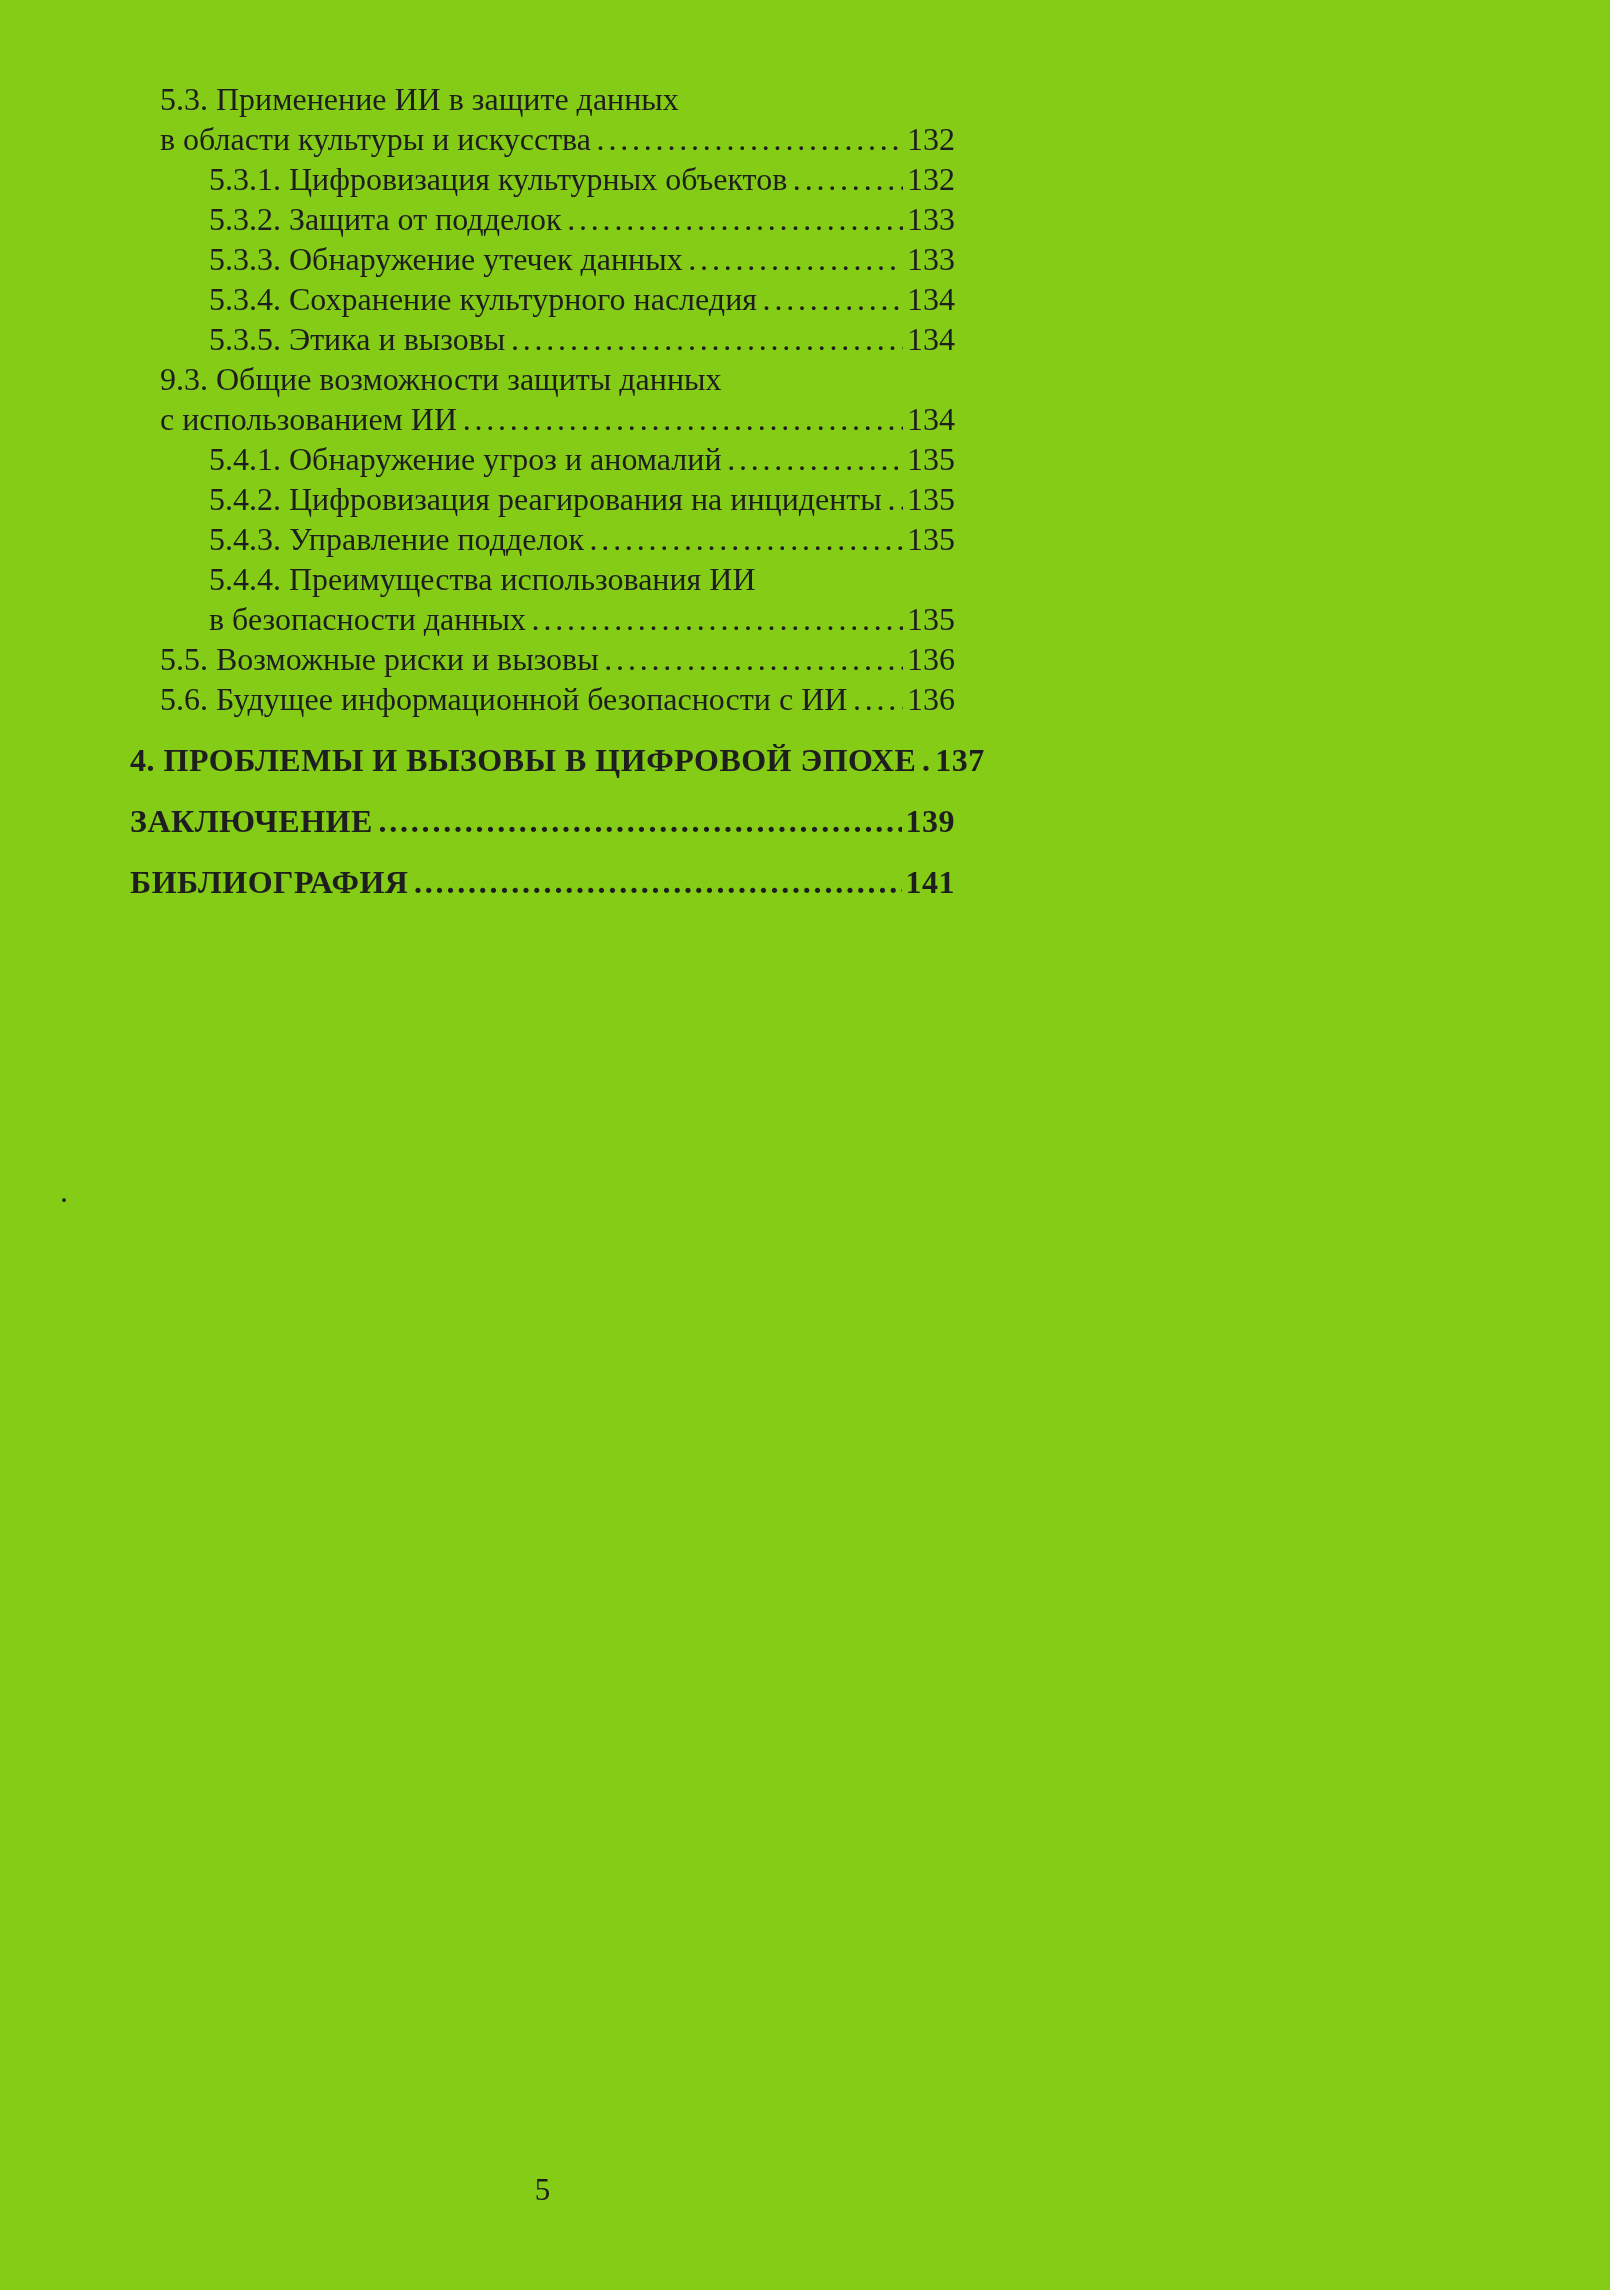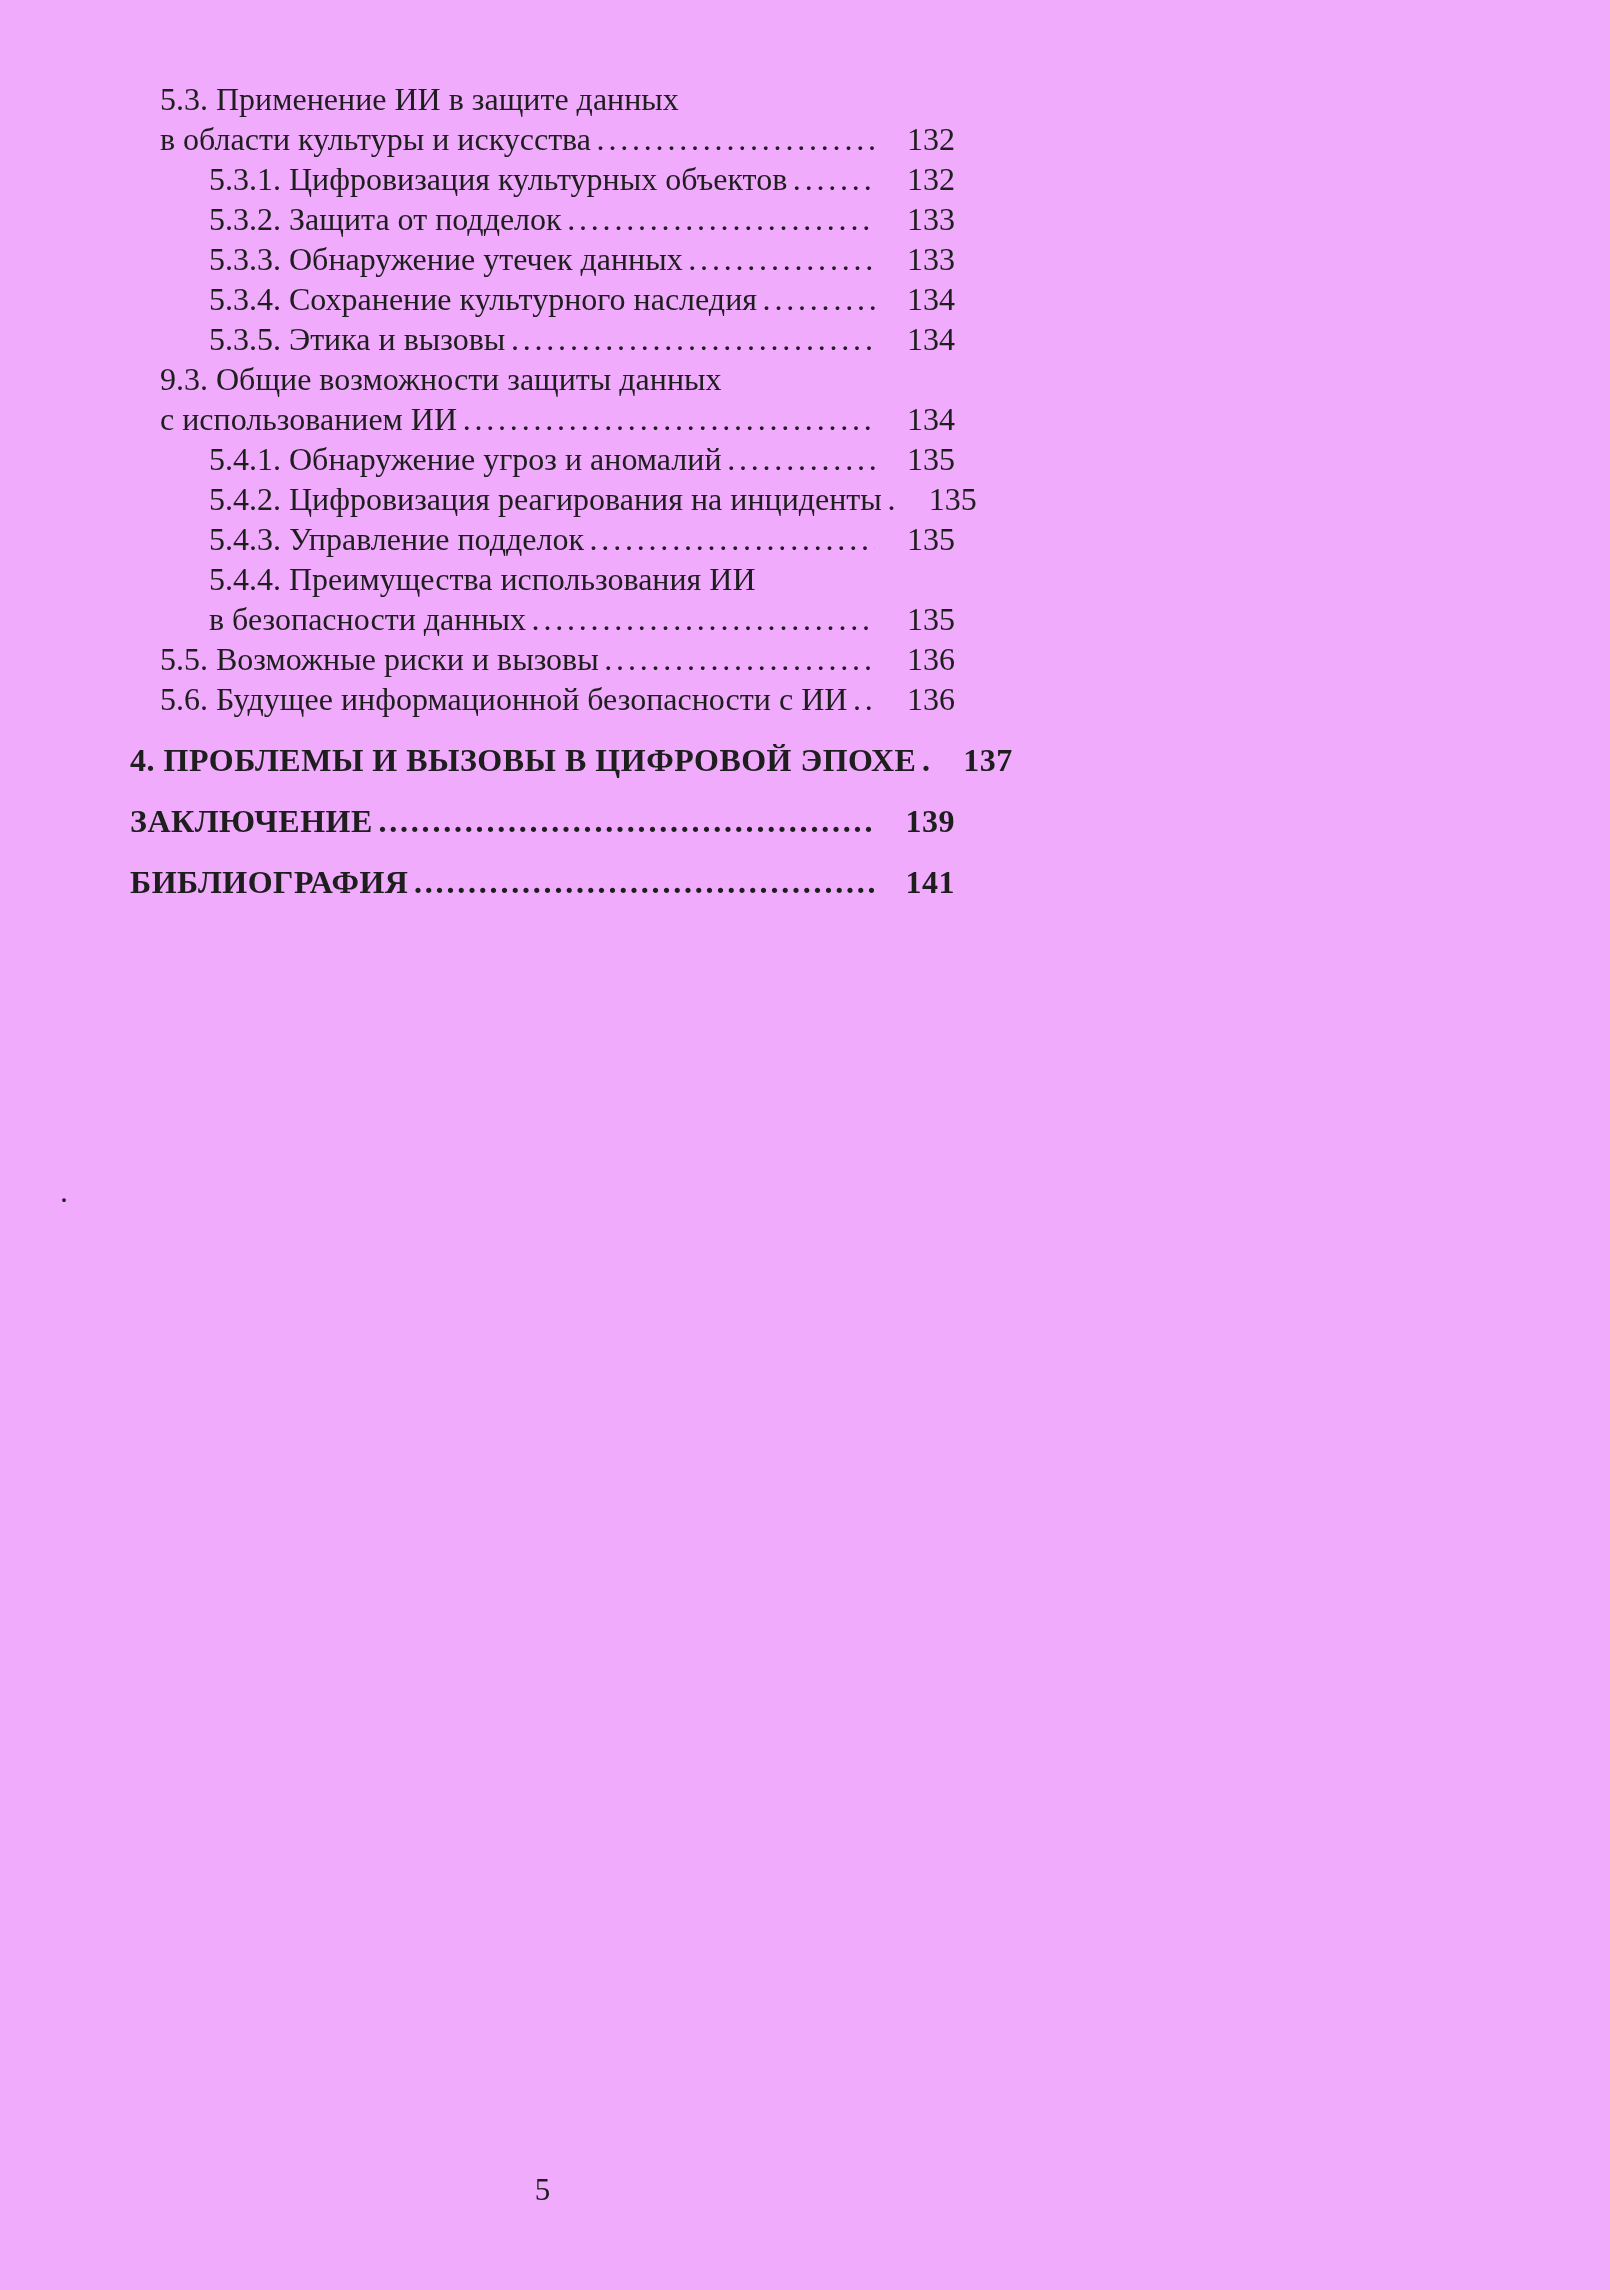--- a/index.html
+++ b/index.html
@@ -11,21 +11,21 @@
     width: 1610px;
     height: 2291px;
     position: relative;
     font-family: "Liberation Serif", "DejaVu Serif", serif;
     color: #1e1e1e;
     -webkit-font-smoothing: antialiased;
   }
   .page {
     position: absolute;
     inset: 0;
-    background: #f0abfc;
+    background: #84cc16;
     overflow: hidden;
   }
   .toc {
     position: absolute;
     left: 130px;
     top: 79px;
     width: 825px;
   }
   .entry {
     font-size: 32px;
@@ -51,21 +51,21 @@
     white-space: nowrap;
     min-width: 9.4px;
     margin: 0 3.8px 0 5.6px;
   }
   .leader::after {
     content: "................................................................................................................................";
     letter-spacing: 3.8px;
     font-weight: normal;
   }
   .entry.bold .leader::after { font-weight: bold; letter-spacing: 2.8px; }
-  .pg { white-space: nowrap; margin-left: 28px; }
+  .pg { white-space: nowrap; }
   .folio {
     position: absolute;
     left: 130px;
     width: 825px;
     top: 2171px;
     text-align: center;
     font-size: 31px;
     line-height: 38px;
   }
   .stray {

